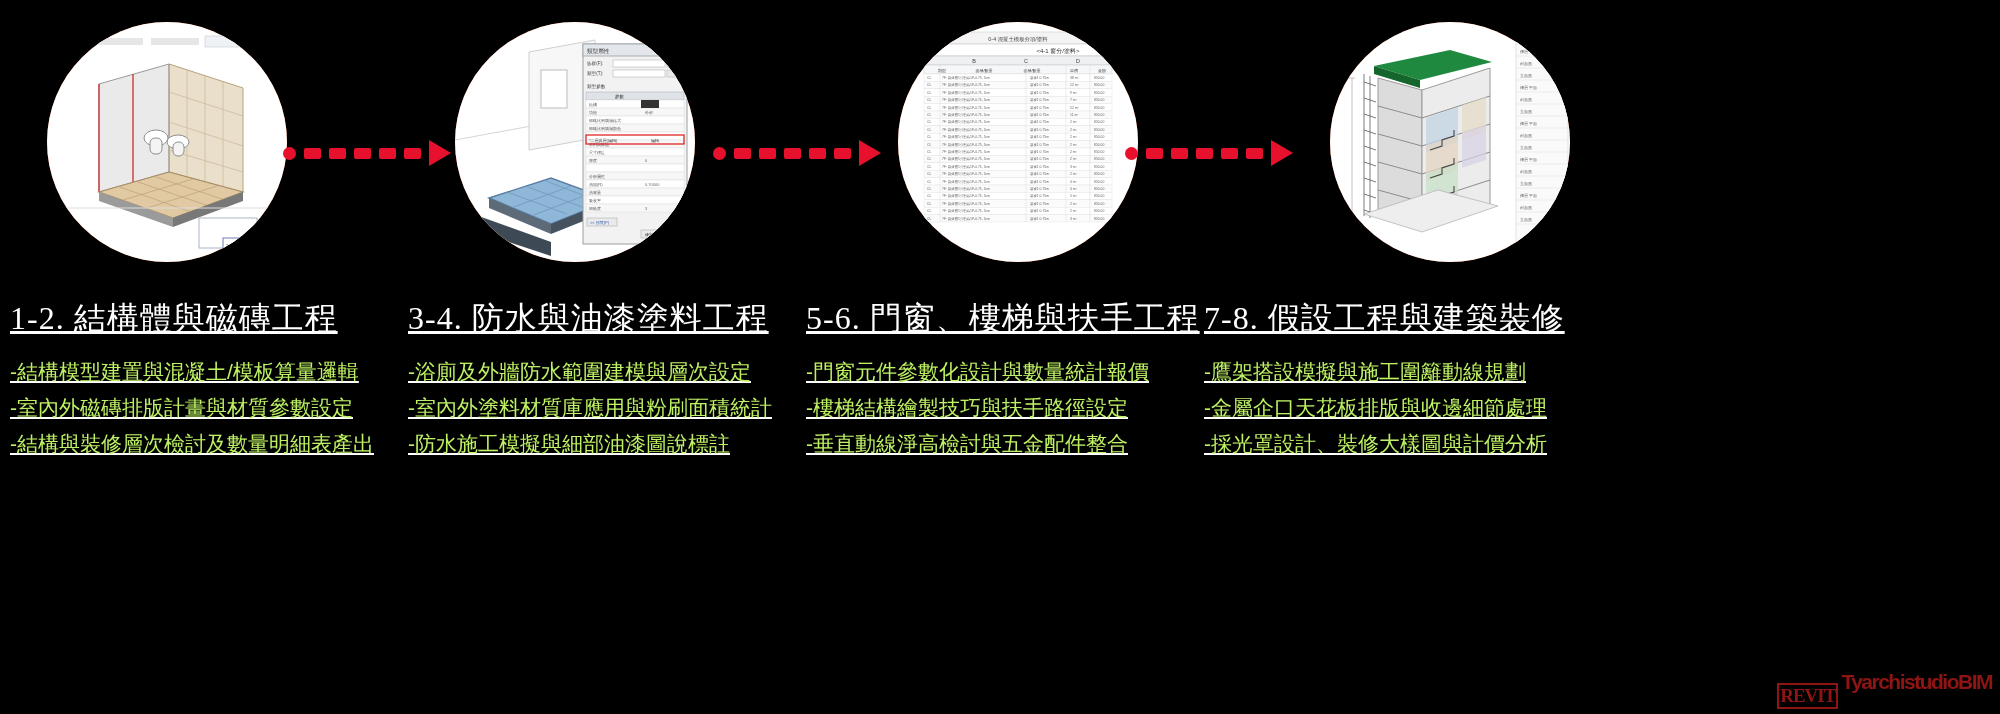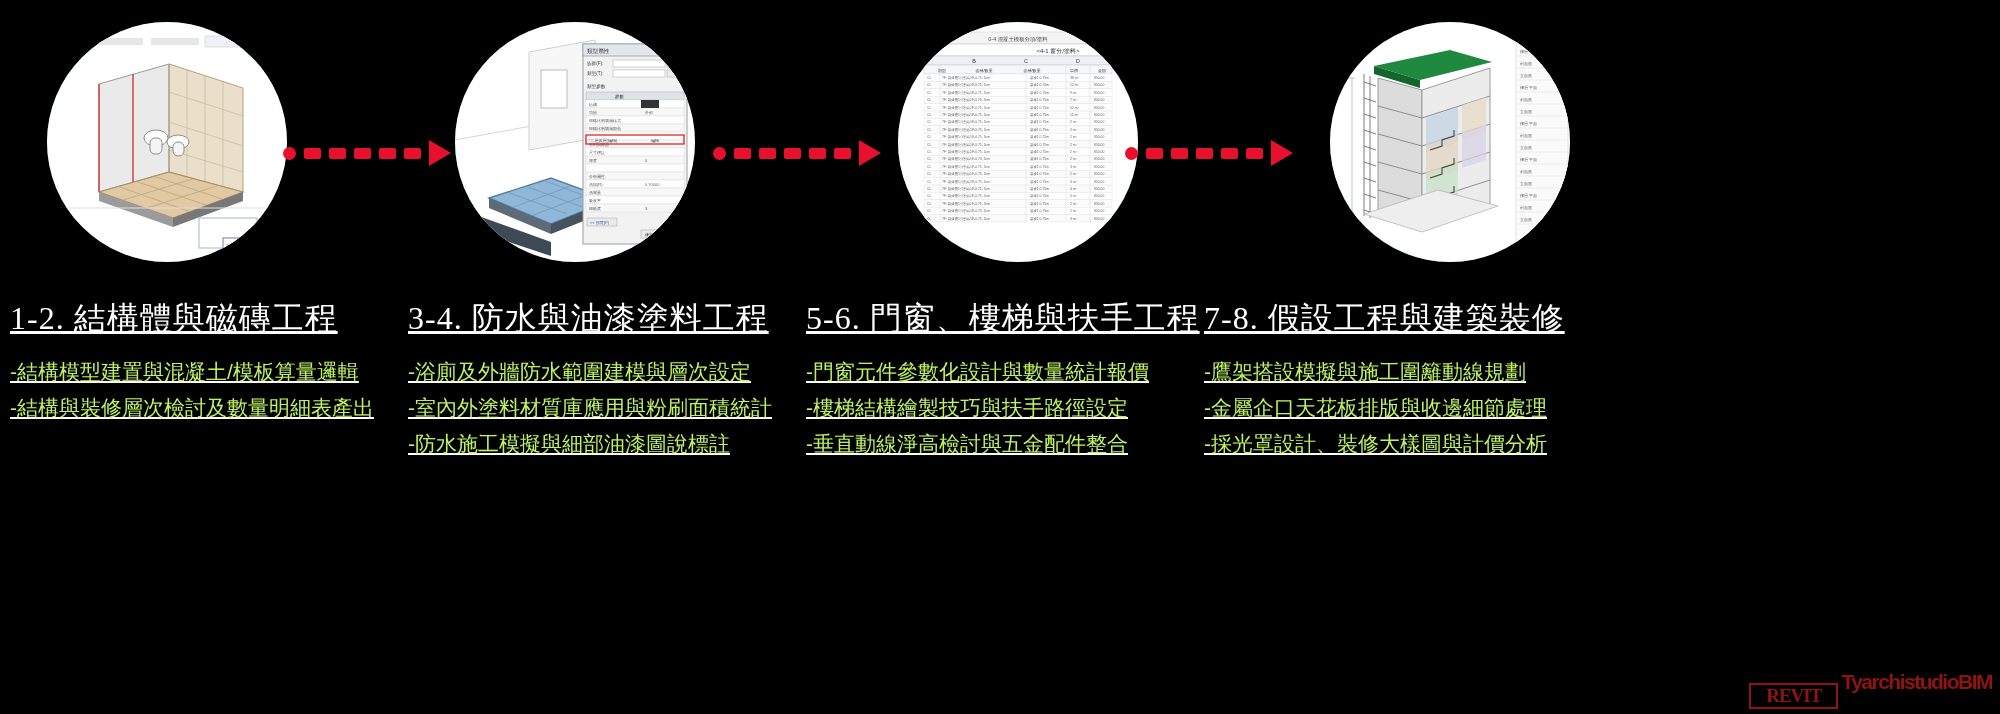--- a/index.html
+++ b/index.html
@@ -25,21 +25,21 @@
     height: 268px;
   }
 
   .step-circle {
     position: absolute;
     top: 0;
     width: 240px;
     height: 240px;
     border-radius: 50%;
     overflow: hidden;
-    background: #0f766e;
+    background: #c2410c;
   }
   .c1 { left: 47px; }
   .c2 { left: 455px; }
   .c3 { left: 898px; }
   .c4 { left: 1330px; }
 
   .thumb {
     position: absolute;
     inset: 0;
     width: 240px;
@@ -121,21 +121,21 @@
     align-items: center;
     height: 28px;
   }
   .logo-badge {
     font-family: "Liberation Serif", "DejaVu Serif", serif;
     font-weight: bold;
     font-size: 19px;
     letter-spacing: -1px;
     color: #8f1414;
     border: 2px solid #8f1414;
-    padding: 0 15px;
+    padding: 0 1px;
     line-height: 22px;
     margin-right: 3px;
     margin-top: 28px;
   }
   .logo-word {
     font-family: Liberation Sans, sans-serif;
     font-weight: bold;
     font-size: 21px;
     letter-spacing: -1.5px;
     color: #8f1414;
@@ -569,20 +569,21 @@
       </g>
     </svg>
   </div>
 </div>
 
 <div class="cols">
 
   <div class="col col1">
     <div class="col-title">1-2. 結構體與磁磚工程</div>
     <div class="col-line">-結構模型建置與混凝土/模板算量邏輯</div>
+    <div class="col-line">-室內外磁磚排版計畫與材質參數設定</div>
     <div class="col-line">-結構與裝修層次檢討及數量明細表產出</div>
   </div>
 
   <div class="col col2">
     <div class="col-title">3-4. 防水與油漆塗料工程</div>
     <div class="col-line">-浴廁及外牆防水範圍建模與層次設定</div>
     <div class="col-line">-室內外塗料材質庫應用與粉刷面積統計</div>
     <div class="col-line">-防水施工模擬與細部油漆圖說標註</div>
   </div>
 

